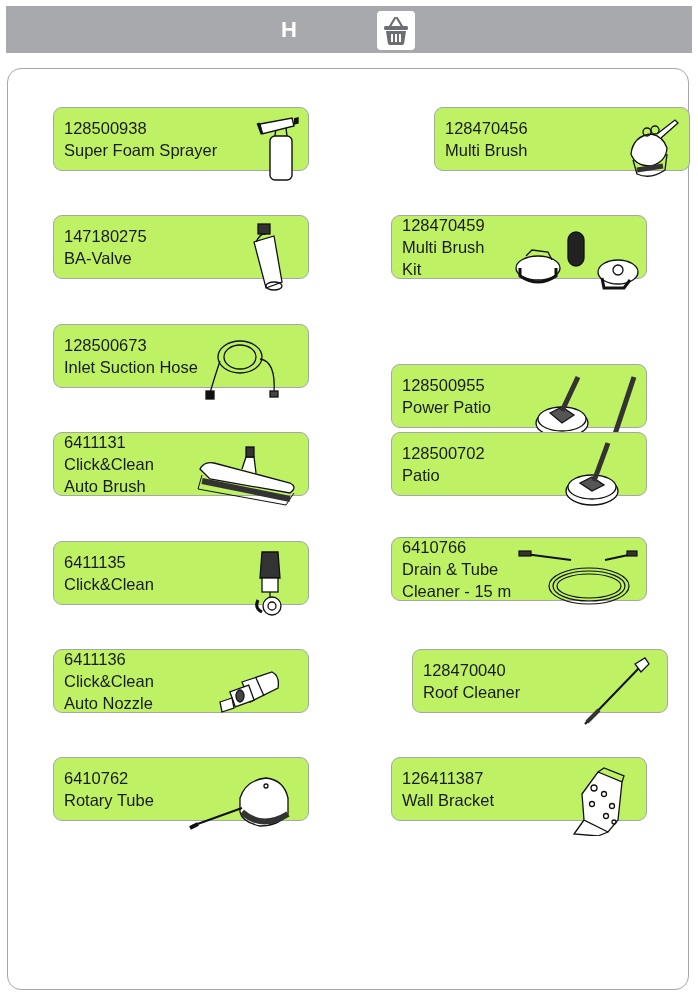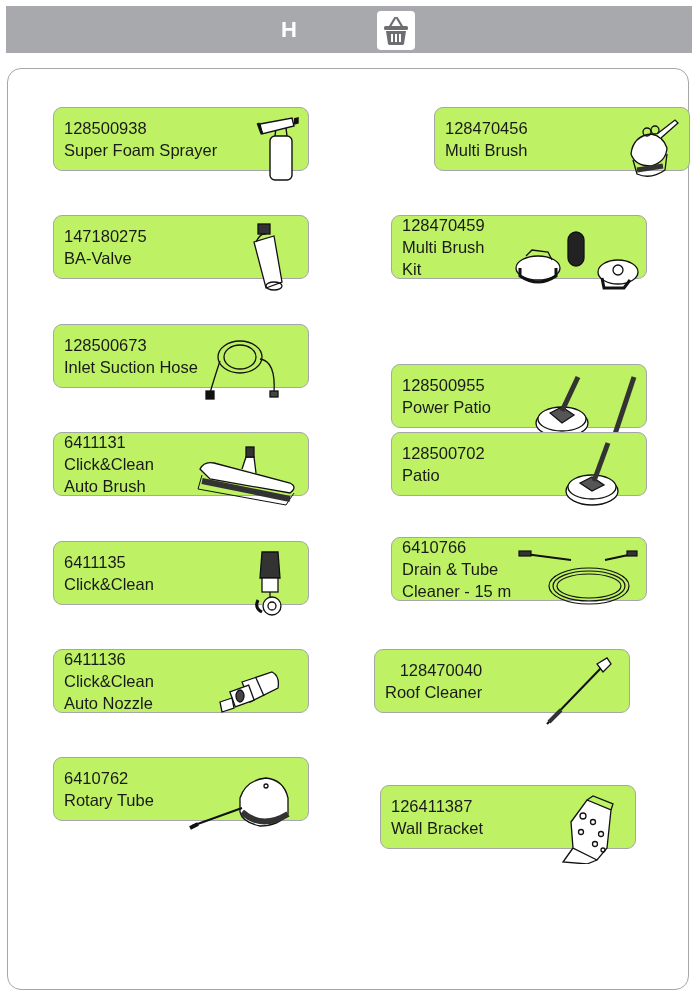--- a/index.html
+++ b/index.html
@@ -235,21 +235,21 @@
         <g fill="none" stroke="#111" stroke-width="1.3">
       <path d="M34 26 L64 16 Q72 20 70 32 L42 46 Z" fill="#fff"></path>
       <path d="M48 22 L56 40" fill="#444"></path>
       <rect x="24" y="32" width="20" height="16" transform="rotate(-20 34 40)" fill="#fff"></rect>
       <ellipse cx="32" cy="40" rx="4" ry="6" fill="#444"></ellipse>
       <path d="M12 46 L24 42 L26 52 L14 56 Z" fill="#fff"></path>
     </g>
       </svg>
   </div>
 </div>
-<div class="card" style="left:374px; top:649px;text-align:right;">
+<div class="card" style="left:412px; top:649px;">
   <div class="card-text">
     <div>128470040</div>
     <div>Roof Cleaner</div>
   </div>
   <div class="card-img">
     <svg viewBox="0 0 110 72">
         <g fill="none" stroke="#111" stroke-width="1.3">
       <path d="M36 68 L90 12" stroke-width="2"></path>
       <path d="M38 66 L50 54" stroke="#333" stroke-width="4"></path>
       <path d="M86 8 L96 2 L100 8 L92 16 Z" fill="#fff"></path>
@@ -268,21 +268,21 @@
         <g fill="none" stroke="#111" stroke-width="1.3">
       <path d="M58 34 Q64 16 84 14 Q102 16 106 34 L106 50 Q96 62 78 62 Q60 58 58 48 Z" fill="#fff"></path>
       <circle cx="84" cy="22" r="2"></circle>
       <path d="M60 48 Q80 66 106 50" stroke="#333" stroke-width="6"></path>
       <path d="M10 62 L60 44" stroke-width="2"></path>
       <path d="M8 64 L16 60" stroke-width="4"></path>
     </g>
       </svg>
   </div>
 </div>
-<div class="card" style="left:380px; top:757px;margin-top:28px;">
+<div class="card" style="left:391px; top:757px;">
   <div class="card-text">
     <div>126411387</div>
     <div>Wall Bracket</div>
   </div>
   <div class="card-img">
     <svg viewBox="0 0 110 72">
         <g fill="none" stroke="#111" stroke-width="1.3">
       <path d="M54 30 L70 8 L94 18 L90 56 L80 68 L56 56 Z" fill="#fff"></path>
       <path d="M70 8 L76 4 L96 12 L94 18"></path>
       <path d="M56 56 L46 70 L70 72 L80 68"></path>

